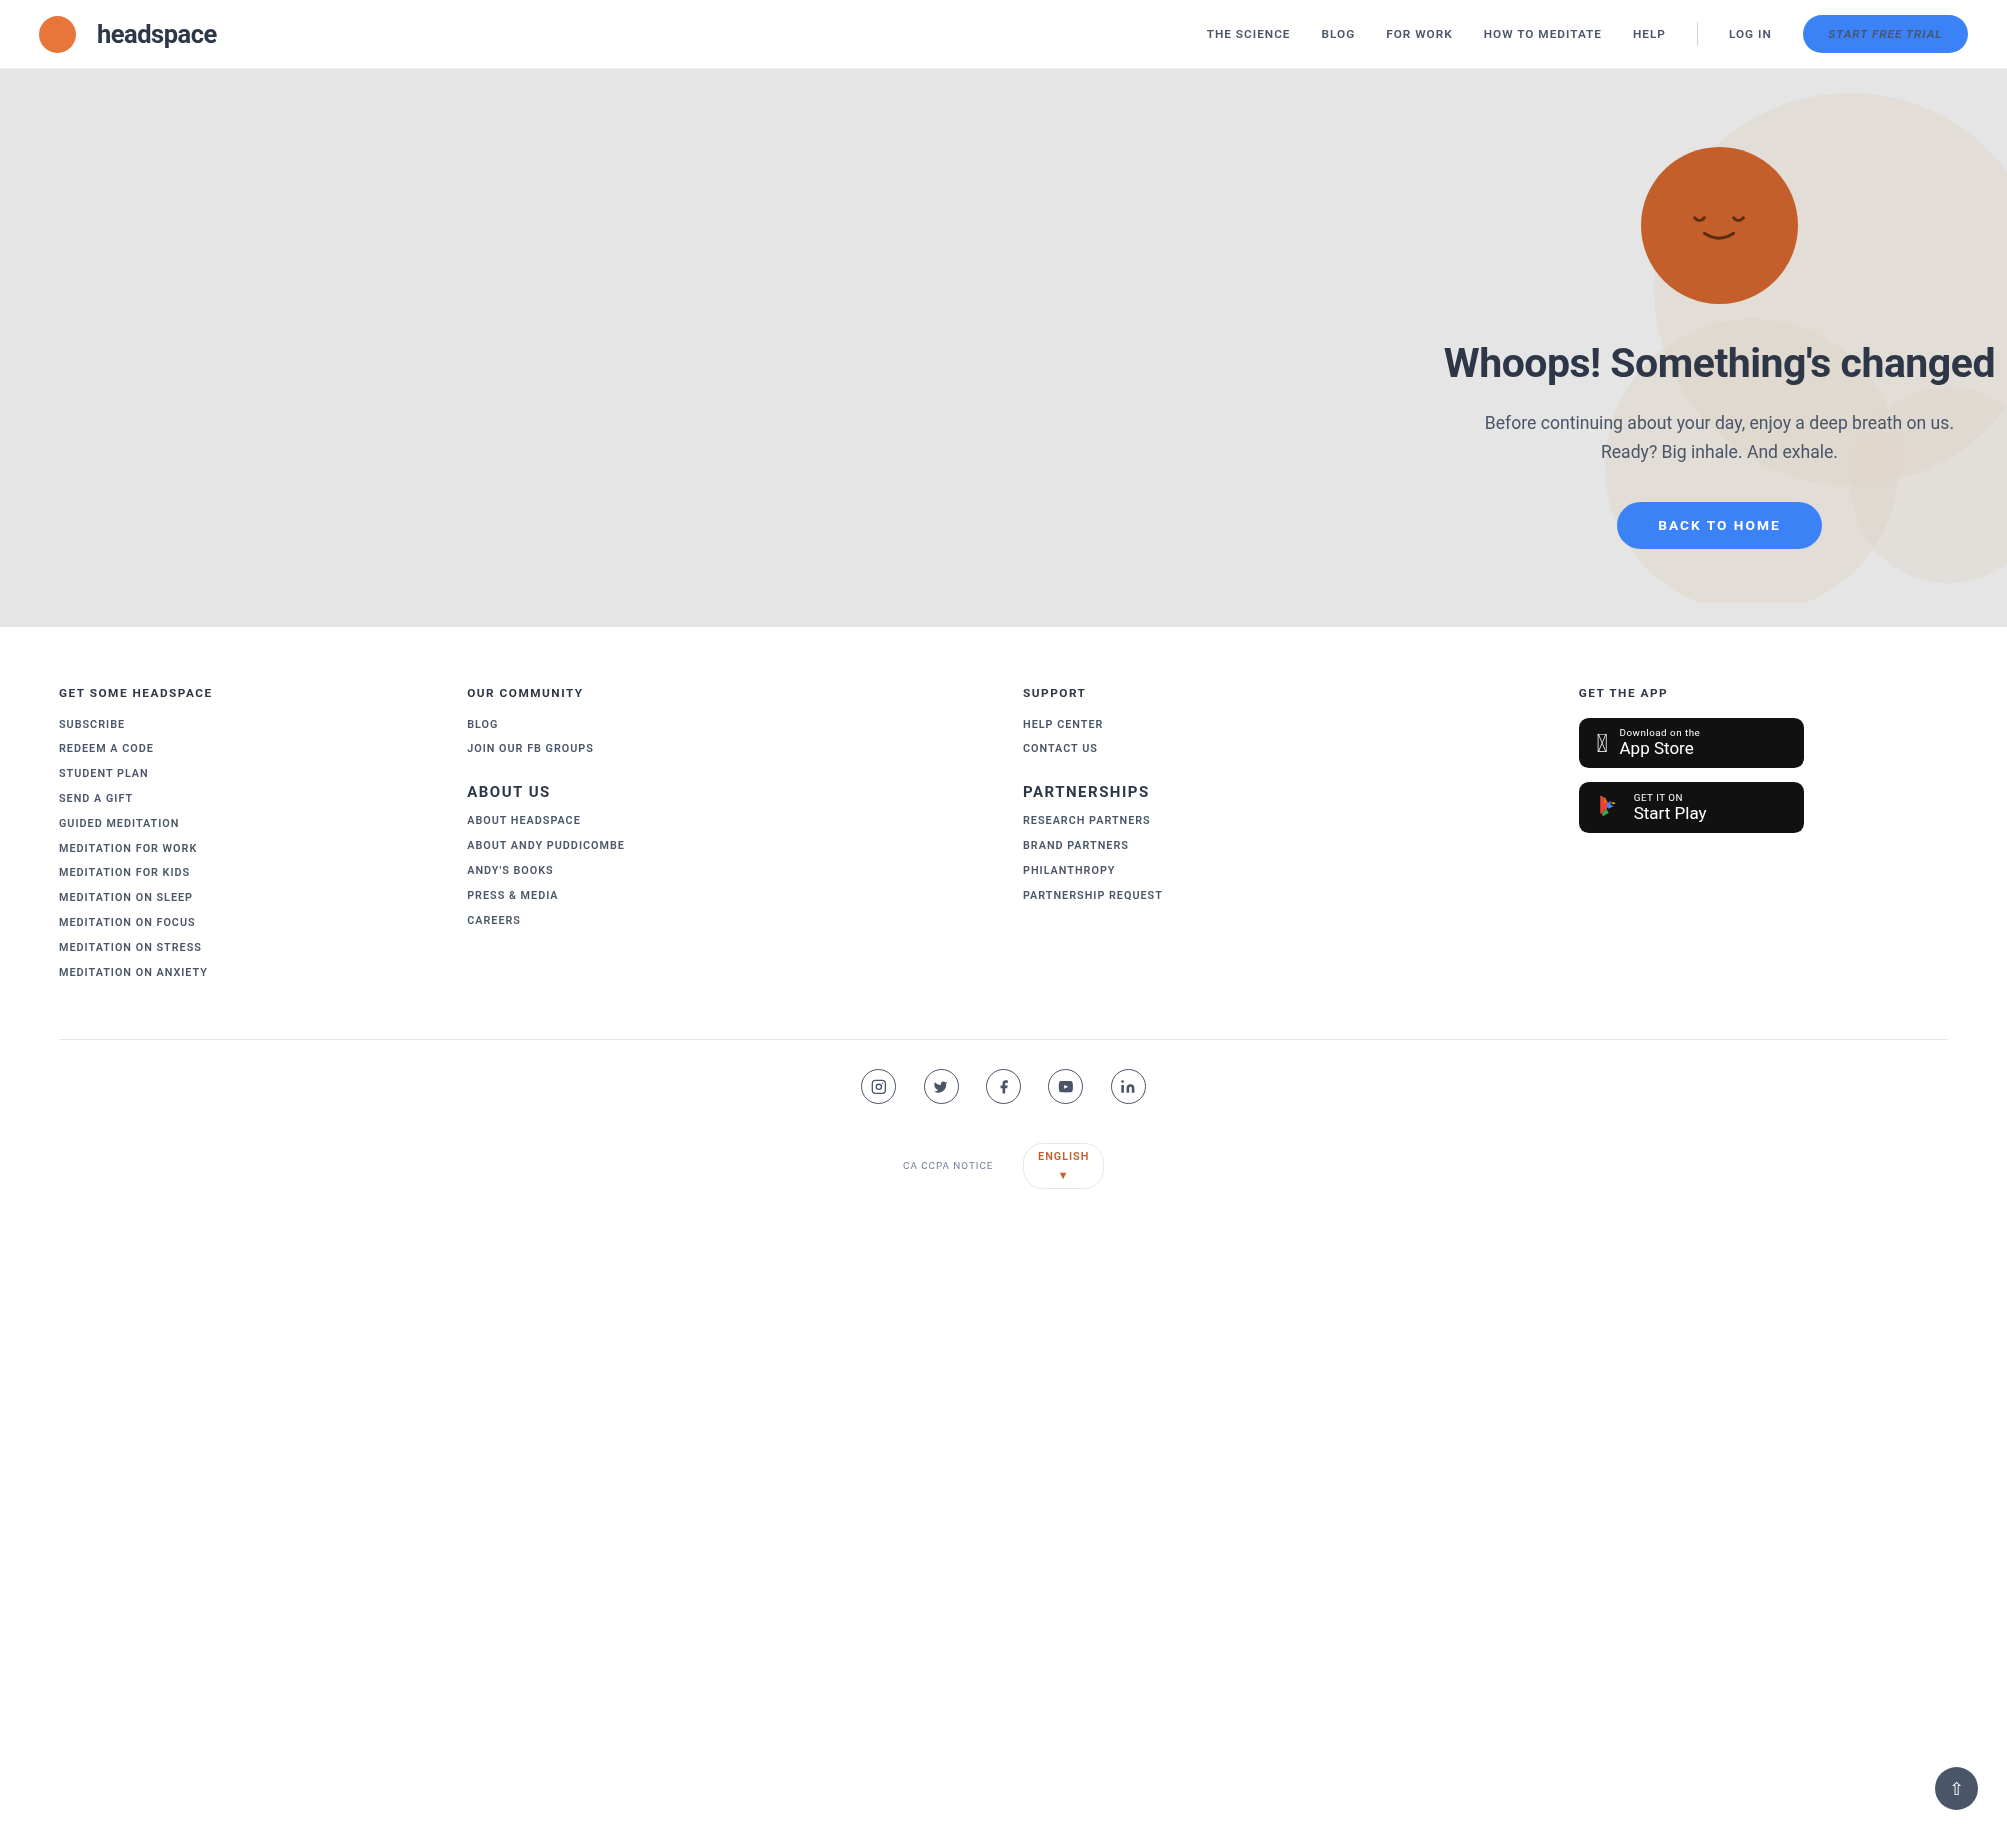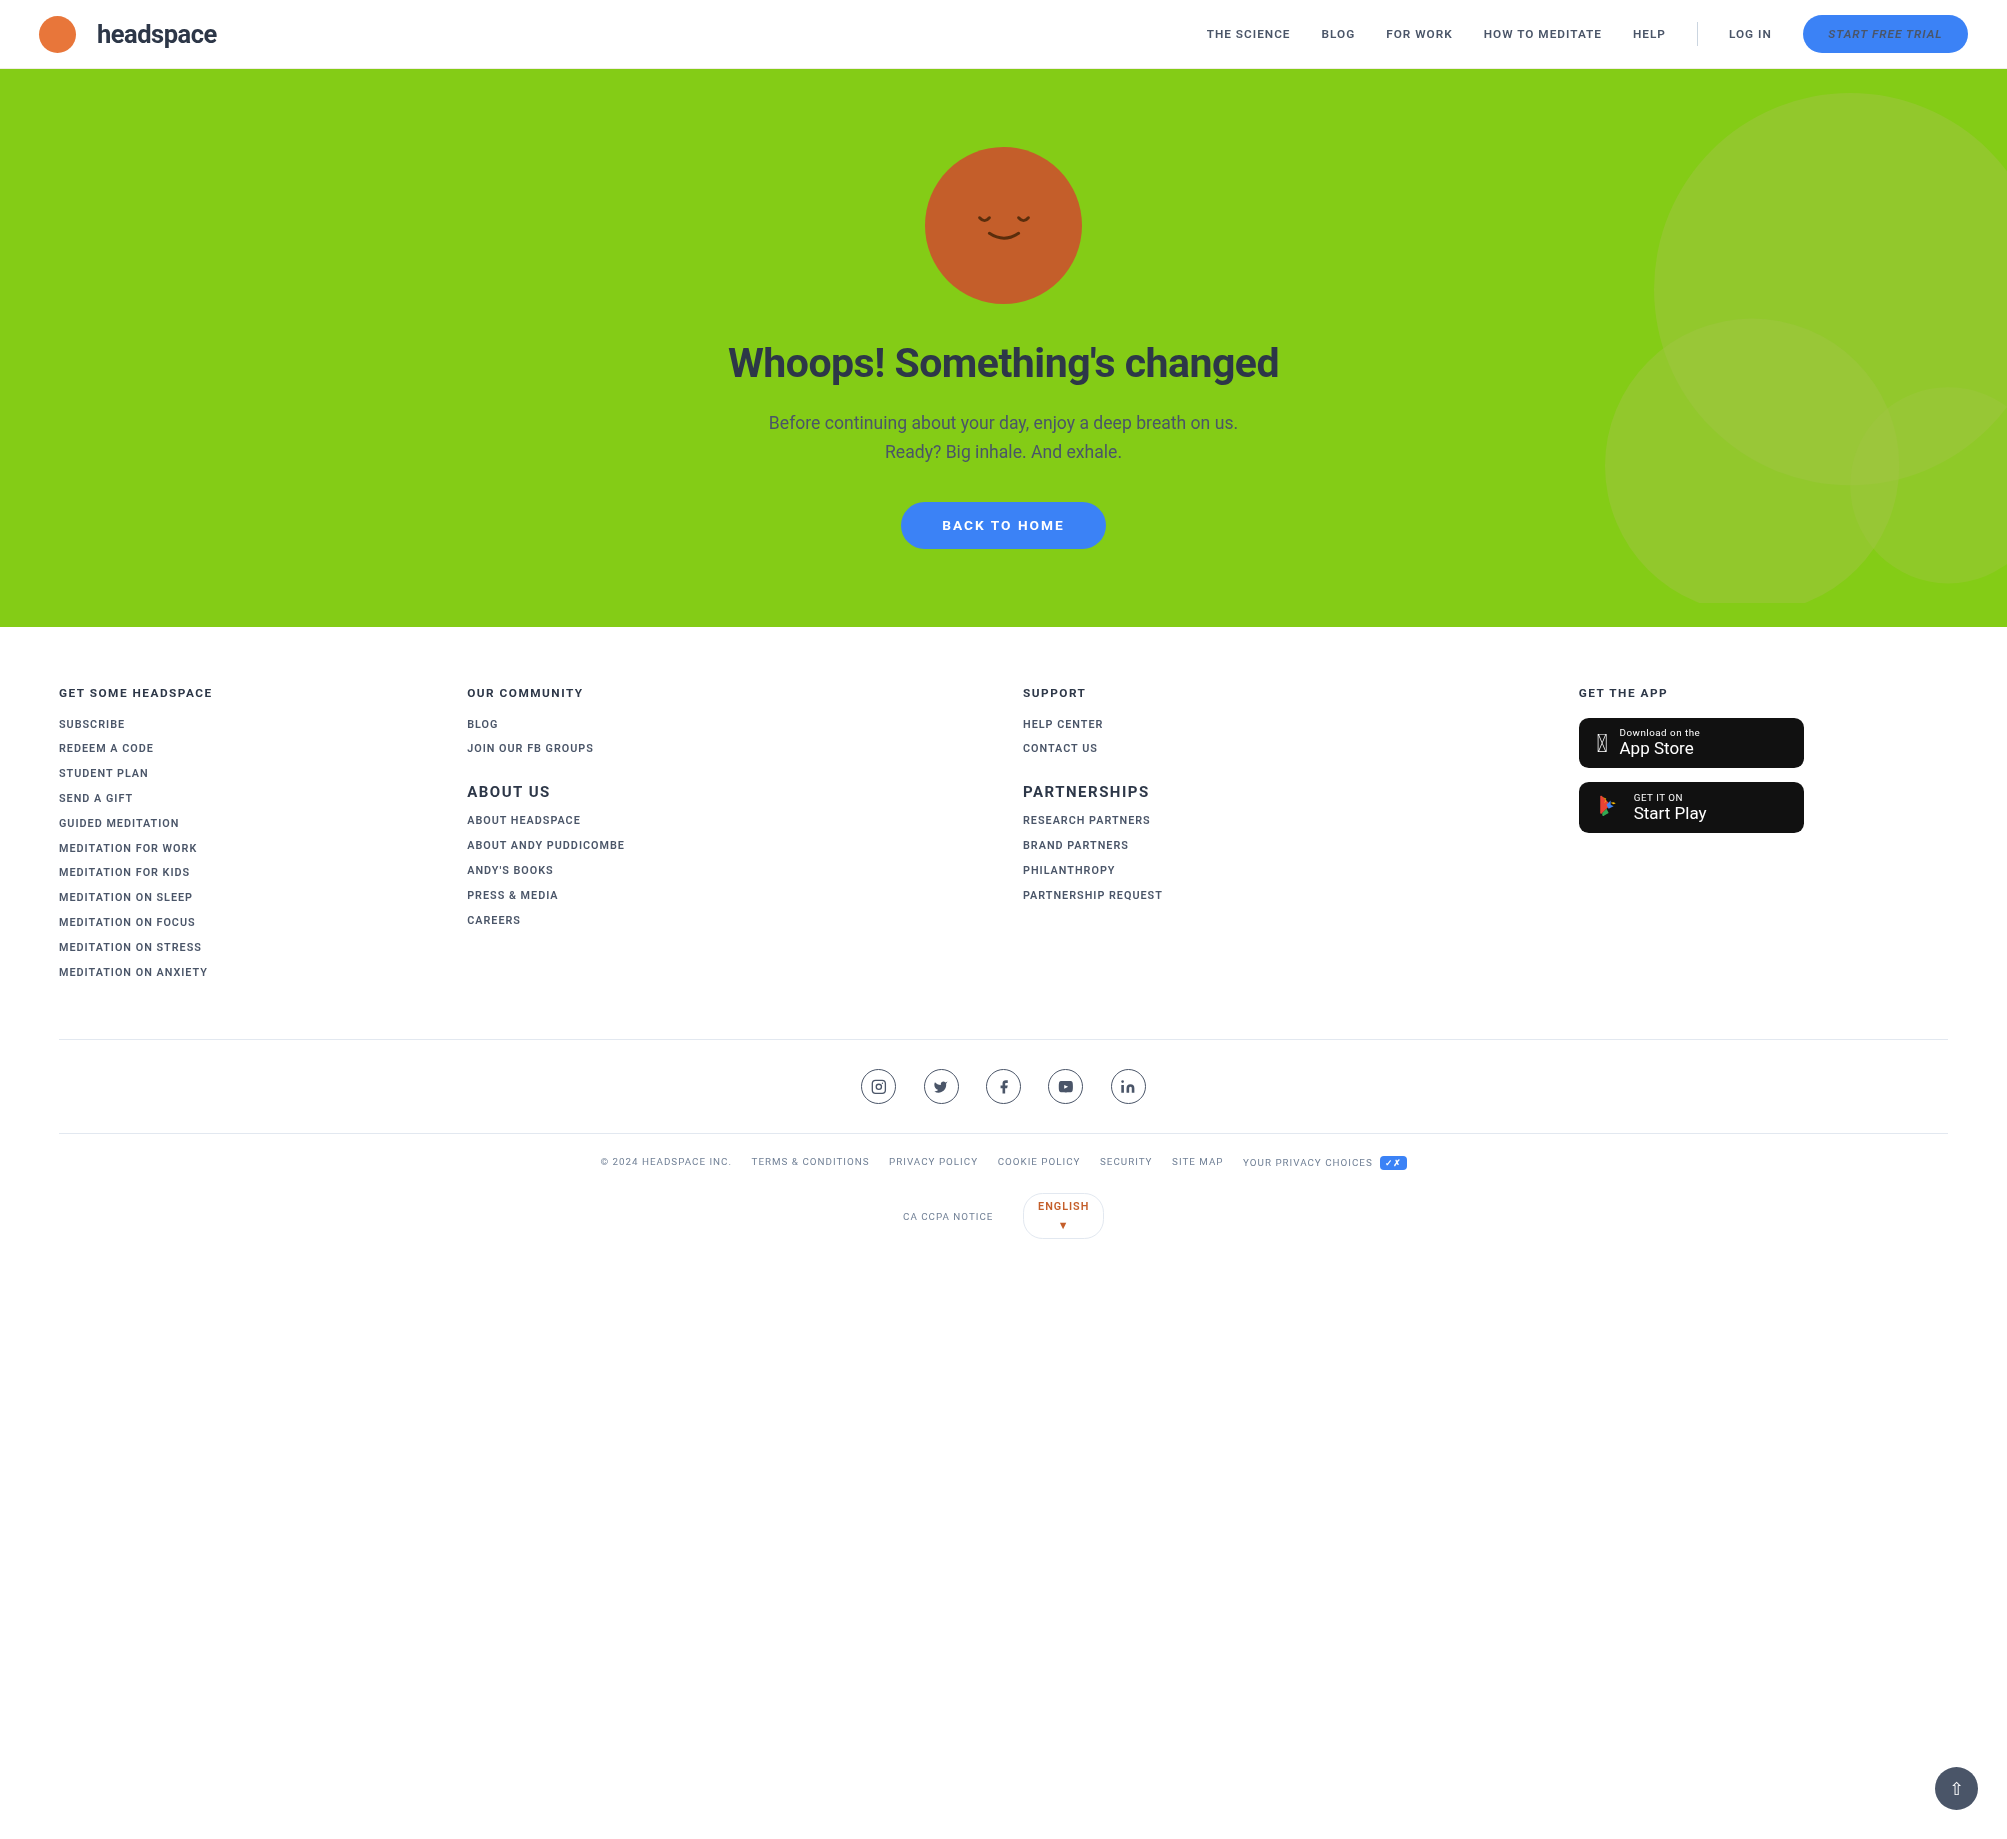--- a/index.html
+++ b/index.html
@@ -27,22 +27,22 @@
       text-transform: none;
     }
     .btn-trial {
       background: #3b82f6; color: #fff; border: none; border-radius: 29px;
       padding: 11.8px 25.5px; font-size: 14.7px; font-weight: 600; cursor: pointer;
       text-decoration: none; display: inline-block; font-style: italic;
     }
 
     
     .hero {
-      background: #84cc16; min-height: 490px; display: flex; align-items: center;
-      justify-content: center; position: relative; overflow: hidden;
+      background: #e5e5e5; min-height: 490px; display: flex; align-items: center;
+      justify-content: flex-end; position: relative; overflow: hidden;
       text-align: center; padding: 78px 12px;
     }
     .hero-bg-shape {
       position: absolute; right: -59px; top: 50%; transform: translateY(-50%);
       width: 510px; height: 510px; opacity: 0.35;
     }
     .hero-content { position: relative; z-index: 2; max-width: 667px; }
     .hero-face {
       width: 157px; height: 157px; border-radius: 50%; background: #c45e2a;
       margin: 0 auto 35px; display: flex; align-items: center; justify-content: center;
@@ -275,32 +275,20 @@
         </svg>
     </a>
     <a class="social-icon" href="#">
       <svg width="15.7" height="15.7" viewBox="0 0 24 24" fill="currentColor">
           <path d="M16 8a6 6 0 016 6v7h-4v-7a2 2 0 00-2-2 2 2 0 00-2 2v7h-4v-7a6 6 0 016-6zM2 9h4v12H2z"></path>
           <circle cx="4" cy="4" r="2"></circle>
         </svg>
     </a>
   </div>
 
-  <div class="footer-bottom">
-    <span>© 2024 HEADSPACE INC.</span>
-    <a href="#">TERMS &amp; CONDITIONS</a>
-    <a href="#">PRIVACY POLICY</a>
-    <a href="#">COOKIE POLICY</a>
-    <a href="#">SECURITY</a>
-    <a href="#">SITE MAP</a>
-    <span style="cursor:pointer;">
-      <span>YOUR PRIVACY CHOICES</span>
-      <span class="privacy-badge">✓✗</span>
-    </span>
-  </div>
   <div class="footer-bottom-row2">
     <a class="ccpa-link" href="#">CA CCPA NOTICE</a>
     <div class="language-select">
       <span>ENGLISH</span>
       <span>▼</span>
     </div>
   </div>
 </footer>
 
 <div class="scroll-top">

